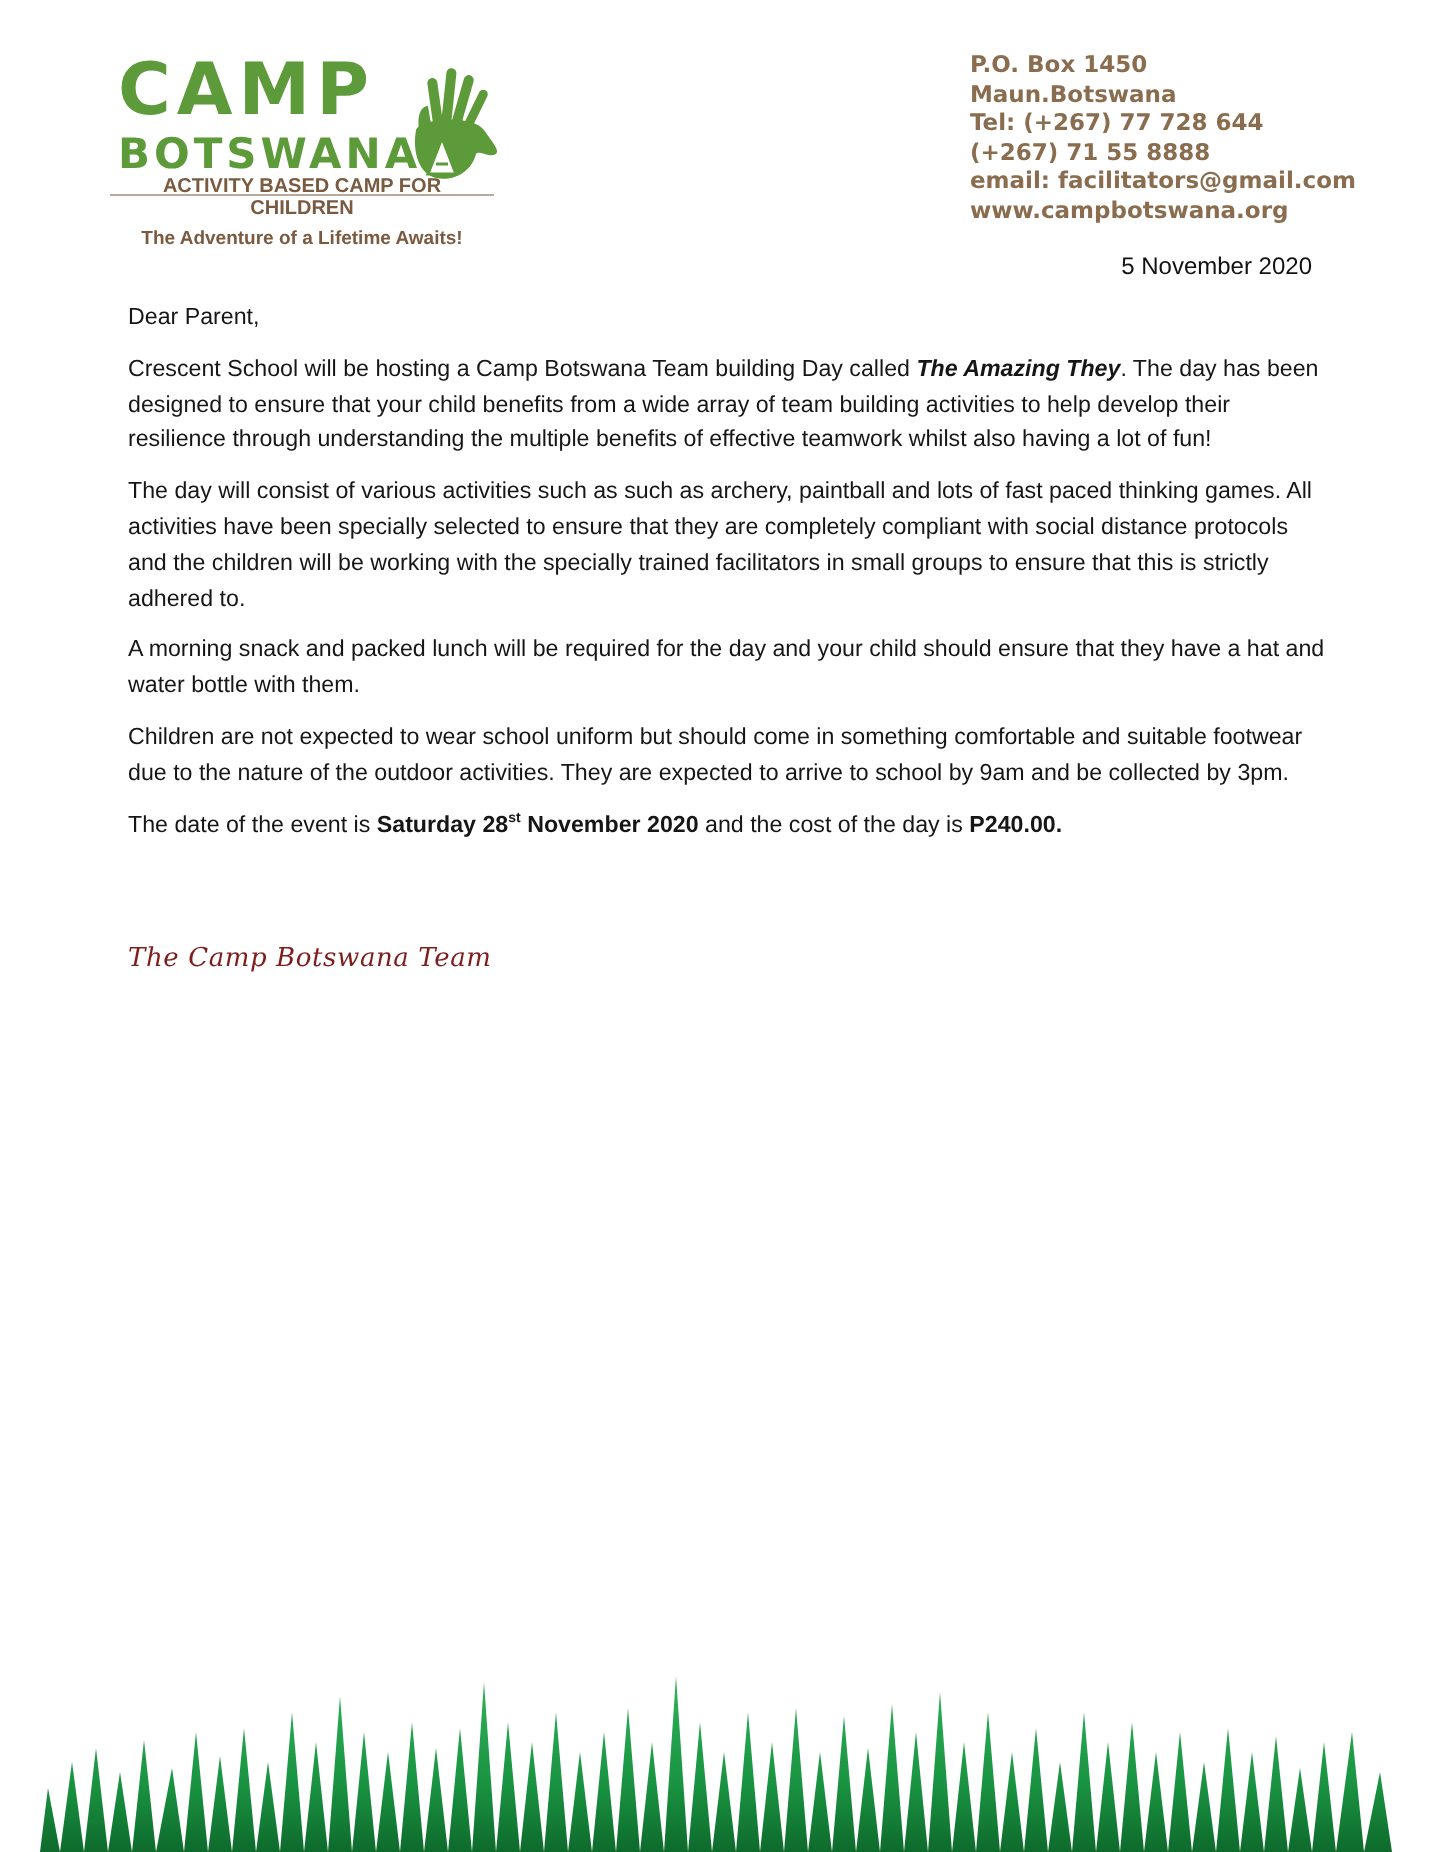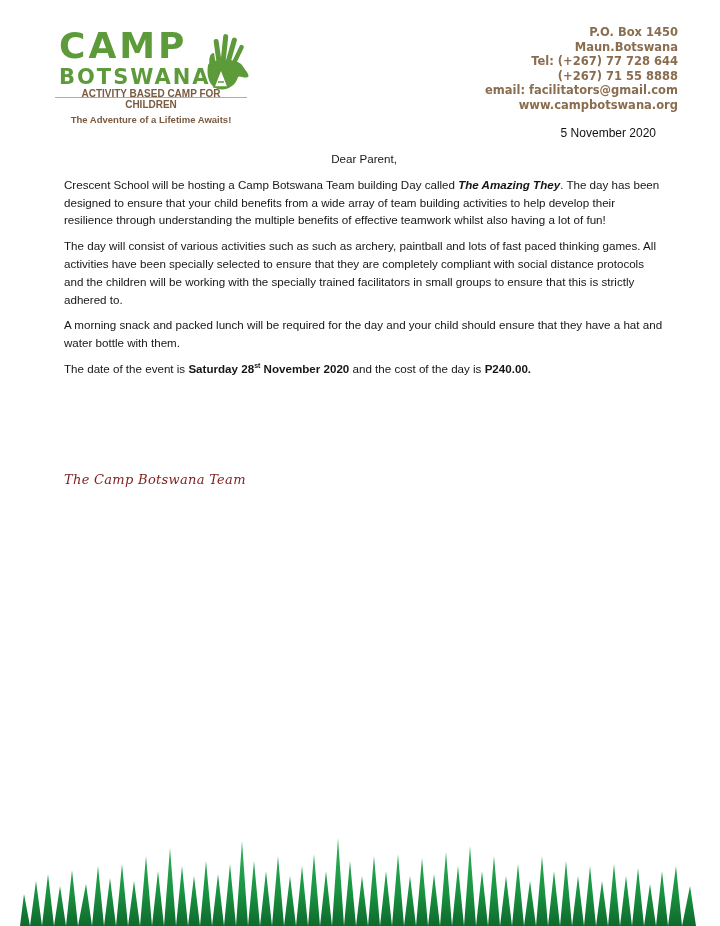--- a/index.html
+++ b/index.html
@@ -9,29 +9,29 @@
     
     .logo { position: absolute; left: 55px; top: 28px; width: 200px; height: 100px; }
     .logo-camp { position: absolute; left: 4px; top: 0px; font-family: "DejaVu Sans", sans-serif; font-weight: bold; font-size: 36px; letter-spacing: 3px; color: #5d9a3a; line-height: 36px; }
     .logo-botswana { position: absolute; left: 4px; top: 37px; font-family: "DejaVu Sans", sans-serif; font-weight: bold; font-size: 21px; letter-spacing: 2px; color: #5d9a3a; line-height: 24px; }
     .logo-hand { position: absolute; left: 145px; top: 3px; width: 52px; height: 62px; }
     .logo-rule { position: absolute; left: 0px; top: 69px; width: 192px; height: 1px; background: #b9a99a; }
     .logo-tag1 { position: absolute; left: 0; top: 60px; width: 192px; text-align: center; font-size: 10px; font-weight: bold; color: #7a5a40; letter-spacing: 0; }
     .logo-tag2 { position: absolute; left: 0; top: 86px; width: 192px; text-align: center; font-size: 9.5px; font-weight: bold; color: #7a5a40; }
 
     
-    .address { position: absolute; right: 42px; top: 25px; text-align: right; font-family: "DejaVu Sans", sans-serif; font-weight: bold; font-size: 11.5px; line-height: 14.5px; color: #8a6d4f; }
+    .address { position: absolute; right: 42px; top: 25px; font-family: "DejaVu Sans", sans-serif; font-weight: bold; font-size: 11.5px; line-height: 14.5px; color: #8a6d4f; }
     .address div { white-space: nowrap; }
 
     .date { position: absolute; right: 64px; top: 126px; font-family: "Liberation Sans", sans-serif; font-size: 12px; color: #111; }
 
     
     .letter { position: absolute; left: 64px; top: 150px; width: 600px; font-family: "Liberation Sans", sans-serif; font-size: 11.6px; line-height: 17.8px; color: #161616; }
     .letter p { margin: 0 0 8px 0; }
-    .salutation { margin-bottom: 8px; text-align: center; }
+    .salutation { margin-bottom: 8px; }
     sup { font-size: 7px; line-height: 0; }
 
     .signature { position: absolute; left: 64px; top: 472px; font-family: "DejaVu Serif", serif; font-style: italic; font-size: 13px; color: #7f1d1d; letter-spacing: 0.3px; }
 
     .grass { position: absolute; left: 0; bottom: 0; width: 720px; height: 100px; }
   </style>
 </head>
 <body>
 
 <div class="page">
@@ -65,20 +65,21 @@
     <div>www.campbotswana.org</div>
   </div>
 
   <div class="date">5 November 2020</div>
 
   <div class="letter">
     <p class="salutation">Dear Parent,</p>
     <p><span>Crescent School will be hosting a Camp Botswana Team building Day called </span><b><i>The Amazing They</i></b><span>. The day has been designed to ensure that your child benefits from a wide array of team building activities to help develop their resilience through understanding the multiple benefits of effective teamwork whilst also having a lot of fun!</span></p>
     <p>The day will consist of various activities such as such as archery, paintball and lots of fast paced thinking games. All activities have been specially selected to ensure that they are completely compliant with social distance protocols and the children will be working with the specially trained facilitators in small groups to ensure that this is strictly adhered to.</p>
     <p>A morning snack and packed lunch will be required for the day and your child should ensure that they have a hat and water bottle with them.</p>
+    <p>Children are not expected to wear school uniform but should come in something comfortable and suitable footwear due to the nature of the outdoor activities. They are expected to arrive to school by 9am and be collected by 3pm.</p>
     <p><span>The date of the event is </span><b><span>Saturday 28</span><sup>st</sup><span> November 2020</span></b><span> and the cost of the day is </span><b>P240.00.</b></p>
   </div>
 
   <div class="signature">The Camp Botswana Team</div>
 
   <svg class="grass" viewBox="0 0 720 100" preserveAspectRatio="none">
     <defs>
       <linearGradient id="gg" x1="0" y1="0" x2="0" y2="1">
         <stop offset="0" stop-color="#2fb35a"></stop>
         <stop offset="0.6" stop-color="#1a9442"></stop>

